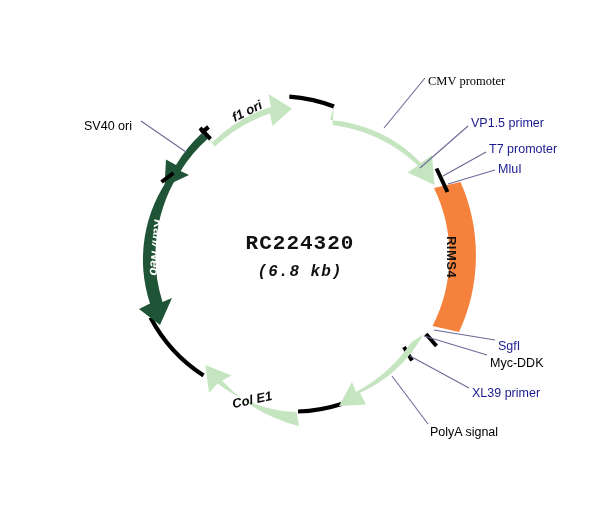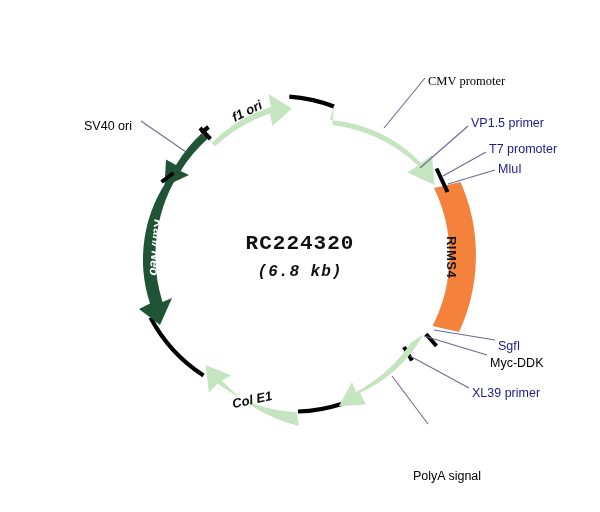--- a/index.html
+++ b/index.html
@@ -179,15 +179,15 @@
   <div class="lbl lbl-blue" style="left:489px;top:143px;">T7 promoter</div>
 
   <div class="lbl lbl-blue" style="left:498px;top:163px;">MluI</div>
 
   <div class="lbl lbl-blue" style="left:498px;top:340px;">SgfI</div>
 
   <div class="lbl lbl-black" style="left:490px;top:357px;">Myc-DDK</div>
 
   <div class="lbl lbl-blue" style="left:472px;top:387px;">XL39 primer</div>
 
-  <div class="lbl lbl-black" style="left:413px;top:426px;margin-top:44px;">PolyA signal</div>
+  <div class="lbl lbl-black" style="left:430px;top:426px;">PolyA signal</div>
 
 </div>
 
 </body></html>

